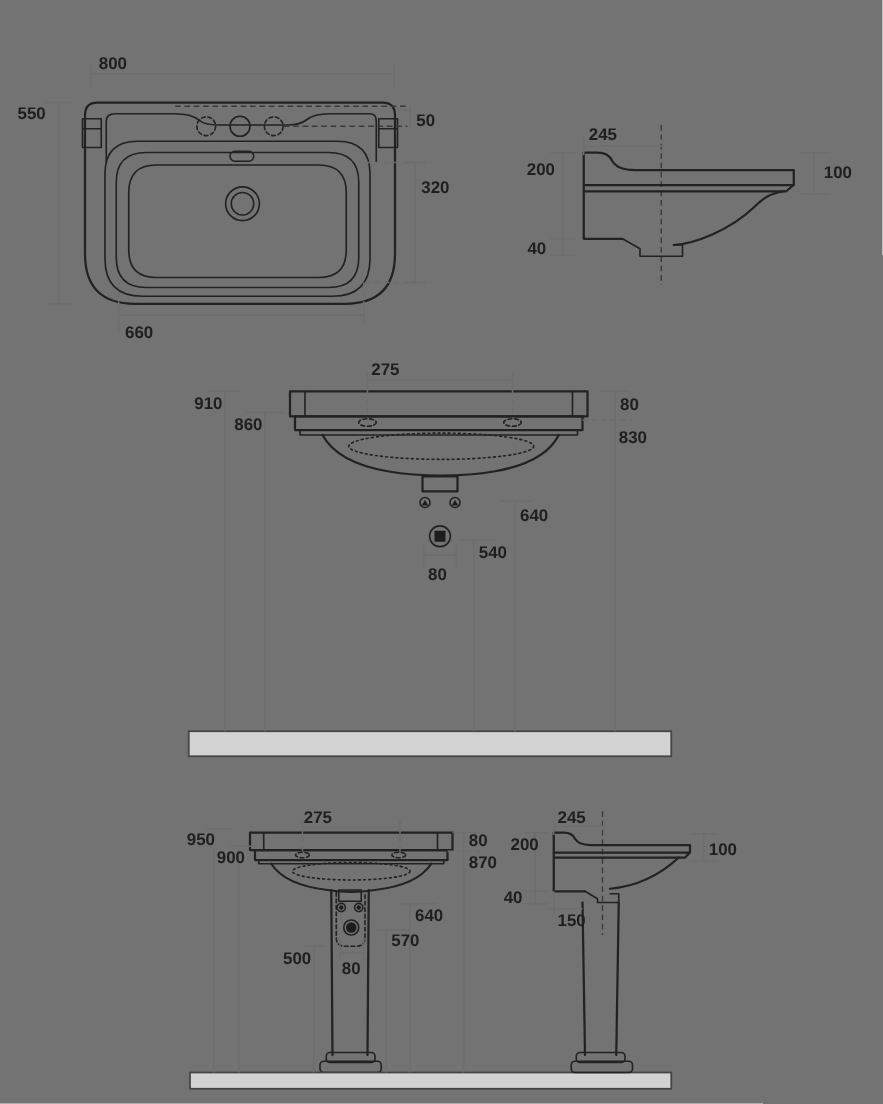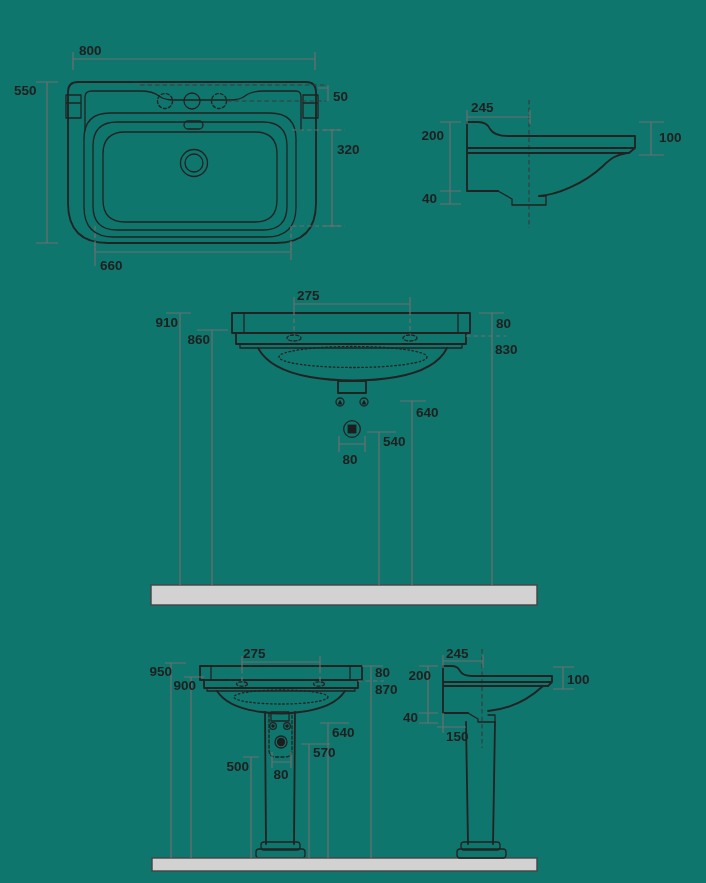--- a/index.html
+++ b/index.html
@@ -1,16 +1,16 @@
 <!DOCTYPE html>
 <html><head>
 <meta charset="utf-8">
 <style>
   html,body{margin:0;padding:0;background:#ffffff;}
-  .page{width:706px;height:883px;background:#0f766e;position:relative;overflow:hidden;}
+  .page{width:706px;height:883px;background:#737373;position:relative;overflow:hidden;}
   svg{display:block;}
   .obj{fill:none;stroke:#222222;stroke-width:1.8;stroke-linecap:round;stroke-linejoin:round;}
   .obj2{fill:none;stroke:#222222;stroke-width:1.3;stroke-linecap:round;stroke-linejoin:round;}
   .dim{fill:none;stroke:#6e6e6e;stroke-width:1.2;}
   .dimdark{fill:none;stroke:#3a3a3a;stroke-width:1.1;}
   .dsh{stroke-dasharray:4.5 3;}
   .dshf{stroke-dasharray:3 2.2;}
   .dot{stroke-dasharray:1.5 2.6;}
   .lbl{font-family:"Liberation Sans",sans-serif;font-size:13.5px;font-weight:bold;fill:#1f1f1f;}
   .floor{fill:#d2d2d2;stroke:#444444;stroke-width:1.4;}

